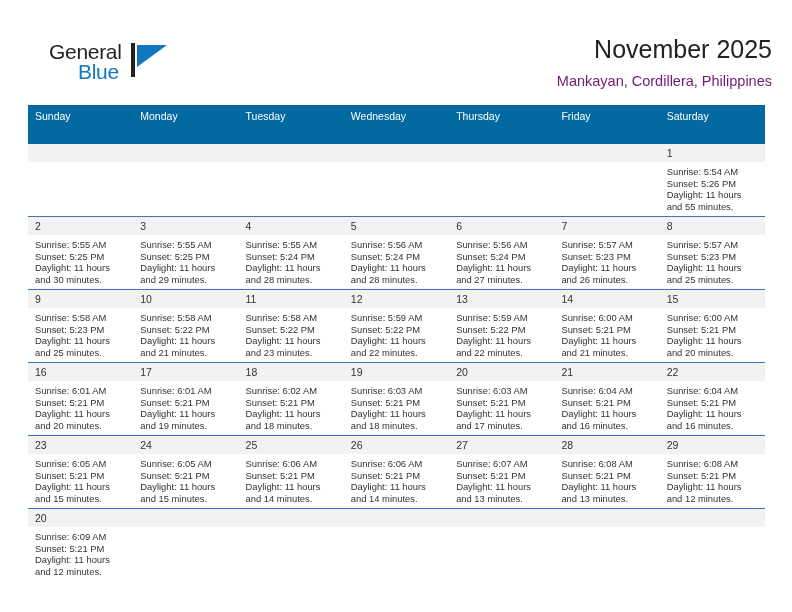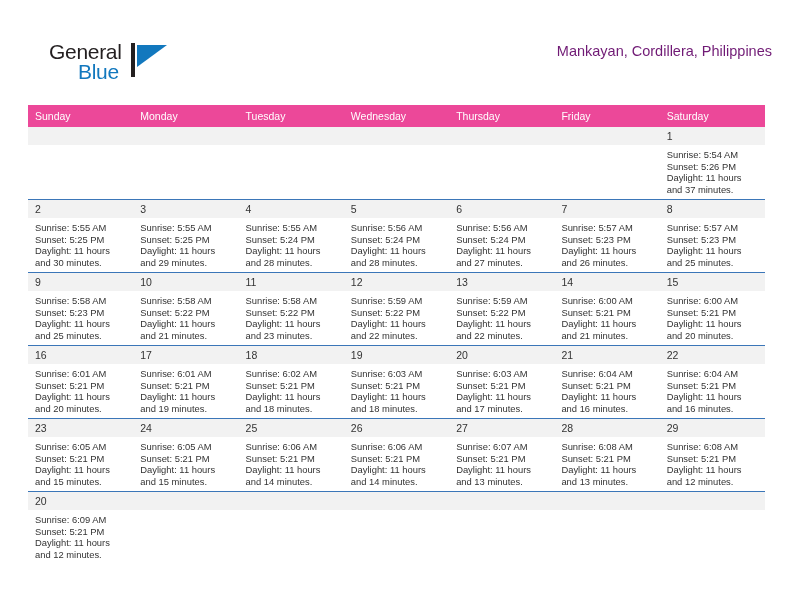--- a/index.html
+++ b/index.html
@@ -90,26 +90,26 @@
   
   .calendar {
     position: absolute;
     left: 28px;
     top: 105px;
     width: 737px;
     border-collapse: collapse;
     table-layout: fixed;
   }
   .calendar th {
-    background: #ec4899;
+    background: #0369a1;
     color: #ffffff;
     font-size: 10.5px;
     font-weight: normal;
     text-align: left;
-    padding: 5px 0 5px 7px;
+    padding: 5px 0 22px 7px;
     height: 9px;
     line-height: 12px;
     border: none;
   }
   .calendar td {
     vertical-align: top;
     padding: 0;
     border-top: 1px solid #3b76b8;
     height: 72px;
     overflow: hidden;
@@ -149,20 +149,21 @@
     <div class="logo">
       <span class="logo-general">General</span>
       <span class="logo-blue">Blue</span>
       <svg class="logo-mark" viewBox="0 0 38 34">
         <rect x="0" y="0" width="4" height="34" fill="#231f20"></rect>
         <path d="M6 2 L36 2 L6 24 Z" fill="#1278be"></path>
       </svg>
     </div>
 
     <div class="title-block">
+      <div class="cal-title">November 2025</div>
       <div class="cal-subtitle">Mankayan, Cordillera, Philippines</div>
     </div>
 
   </div>
 
   <table class="calendar">
     <thead>
       <tr id="weekday-row">
           <th>Sunday</th>
           <th>Monday</th>
@@ -198,21 +199,21 @@
           <td>
             <div class="daynum empty">&nbsp;</div>
             <div class="cell-body"></div>
           </td>
           <td>
             <div class="daynum">1</div>
             <div class="cell-body">
               <div>Sunrise: 5:54 AM</div>
               <div>Sunset: 5:26 PM</div>
               <div>Daylight: 11 hours</div>
-              <div>and 37 minutes.</div>
+              <div>and 55 minutes.</div>
             </div>
           </td>
         </tr>
         <tr class="week-row">
           <td>
             <div class="daynum">2</div>
             <div class="cell-body">
               <div>Sunrise: 5:55 AM</div>
               <div>Sunset: 5:25 PM</div>
               <div>Daylight: 11 hours</div>

